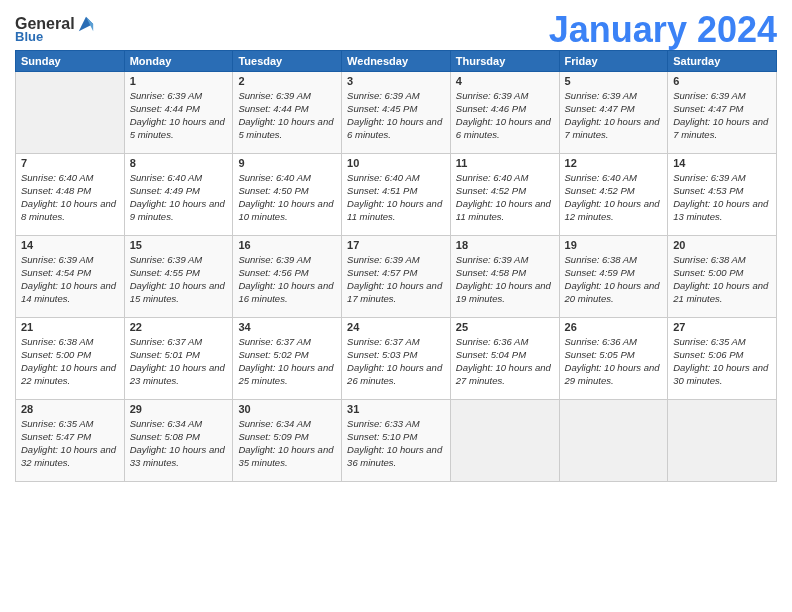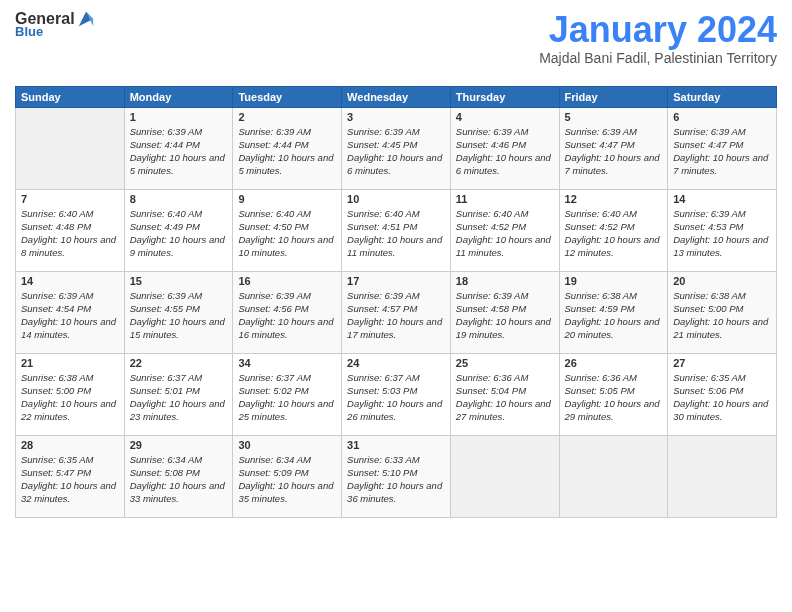--- a/index.html
+++ b/index.html
@@ -11,23 +11,23 @@
       overflow: hidden;
     }
     .page {
       width: 792px;
       height: 612px;
       padding: 10px 15px;
       background: #fff;
     }
     .header {
       display: flex;
-      align-items: flex-start;
+      align-items: center;
       justify-content: space-between;
-      margin-bottom: 20px;
+      margin-bottom: 0;
     }
     .logo {
       display: flex;
       align-items: center;
       gap: 2px;
     }
     .logo-text-general {
       font-size: 16px;
       font-weight: bold;
       color: #333;
@@ -109,21 +109,20 @@
           <svg class="logo-icon" viewBox="0 0 20 20" xmlns="http://www.w3.org/2000/svg">
             <polygon points="2,18 10,2 18,10" fill="#2a6db5"></polygon>
             <polygon points="10,2 18,10 18,18" fill="#5a9fd4"></polygon>
           </svg>
         </div>
         <span class="logo-text-blue" style="margin-top:-4px; margin-left:0;">Blue</span>
       </div>
     </div>
     <div class="title-section">
       <div class="month-title">January 2024</div>
-      <div class="location-title">Majdal Bani Fadil, Palestinian Territory</div>
     </div>
   </div>
 
   <table>
     <thead>
       <tr>
         <th>Sunday</th>
         <th>Monday</th>
         <th>Tuesday</th>
         <th>Wednesday</th>

